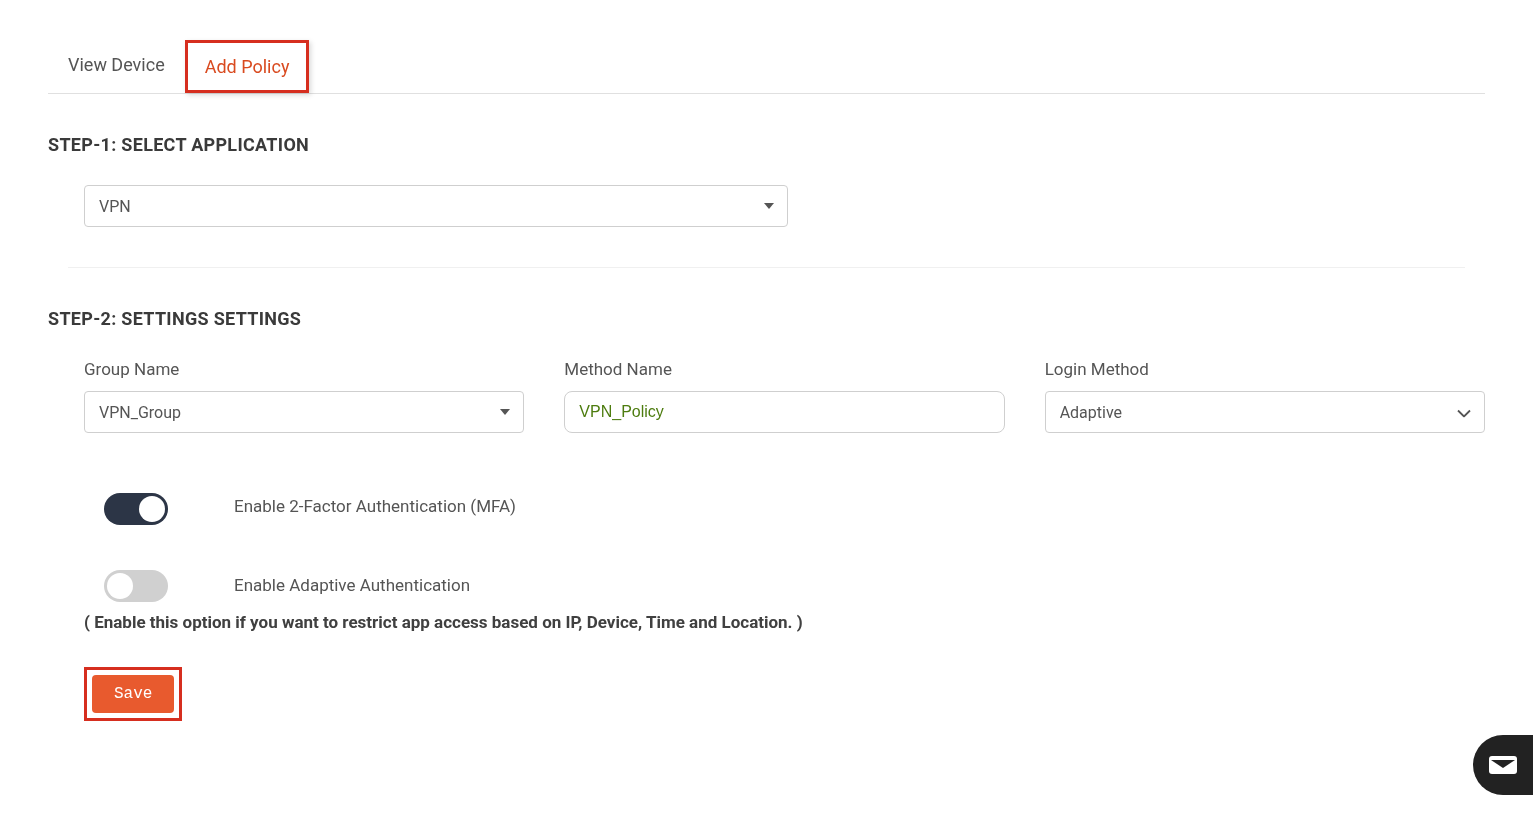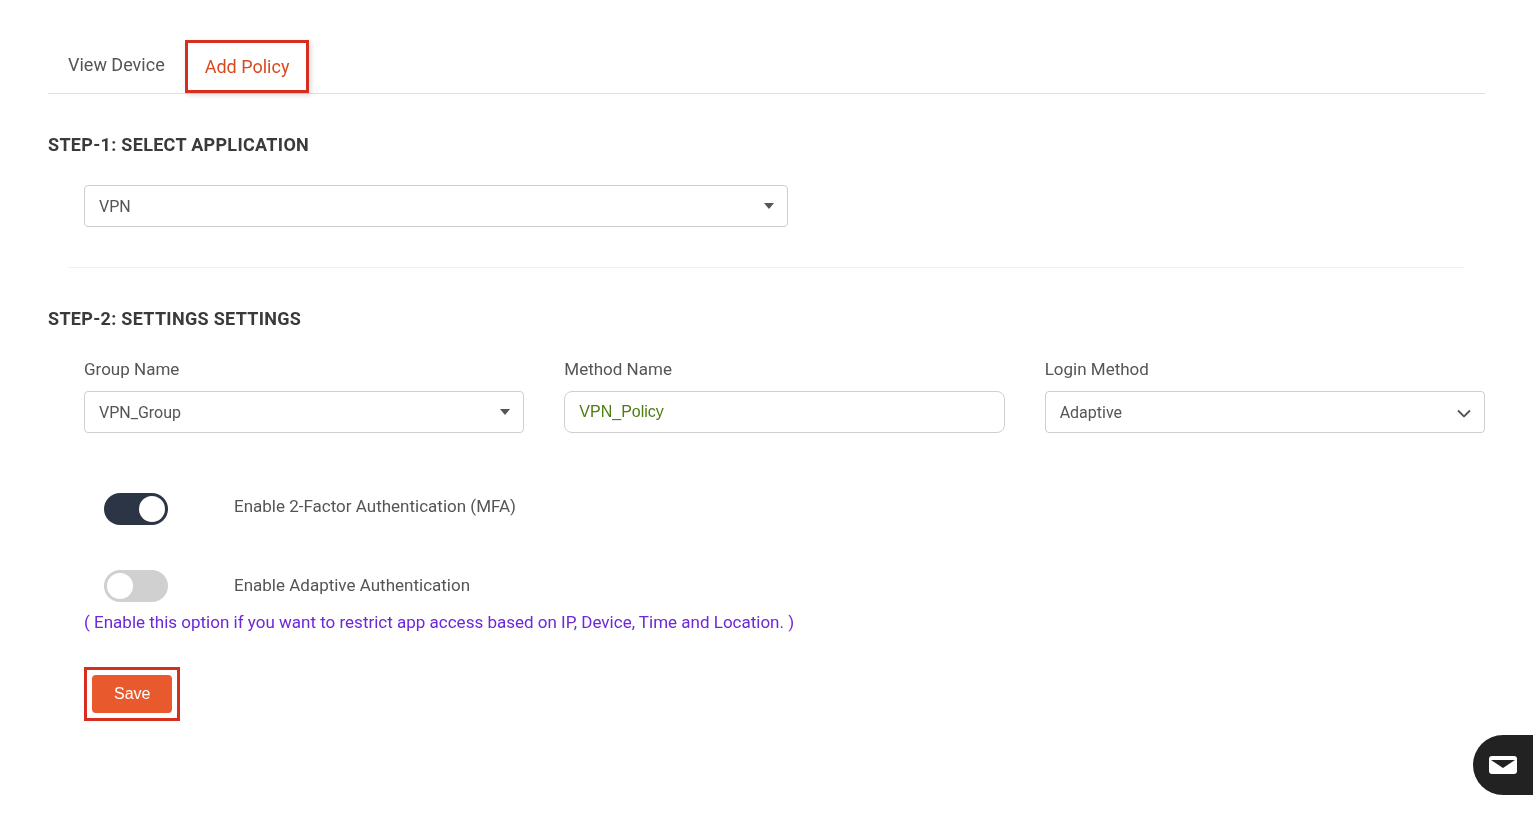--- a/index.html
+++ b/index.html
@@ -167,39 +167,41 @@
     }
     .adaptive-block {
       margin-left: 56px;
     }
     .adaptive-top {
       display: flex;
       align-items: center;
     }
     .adaptive-desc {
       font-size: 17px;
-      color: #6d28d9;
+      color: #404040;
       line-height: 2.4;
       margin-left: 36px;
+      font-weight: bold;
     }
     .save-btn-wrap {
       margin-left: 36px;
       margin-top: 24px;
       display: inline-block;
       border: 3px solid #d62e1f;
       padding: 5px;
     }
     .save-btn {
       background: #e85a2e;
       color: #fff;
       border: none;
       border-radius: 4px;
       padding: 10px 22px;
       font-size: 16px;
       cursor: pointer;
+      font-family: Liberation Mono, monospace;
     }
     .chat-bubble {
       position: absolute;
       right: 0;
       bottom: 25px;
       width: 60px;
       height: 60px;
       background: #222;
       border-radius: 50% 0 0 50%;
       display: flex;

